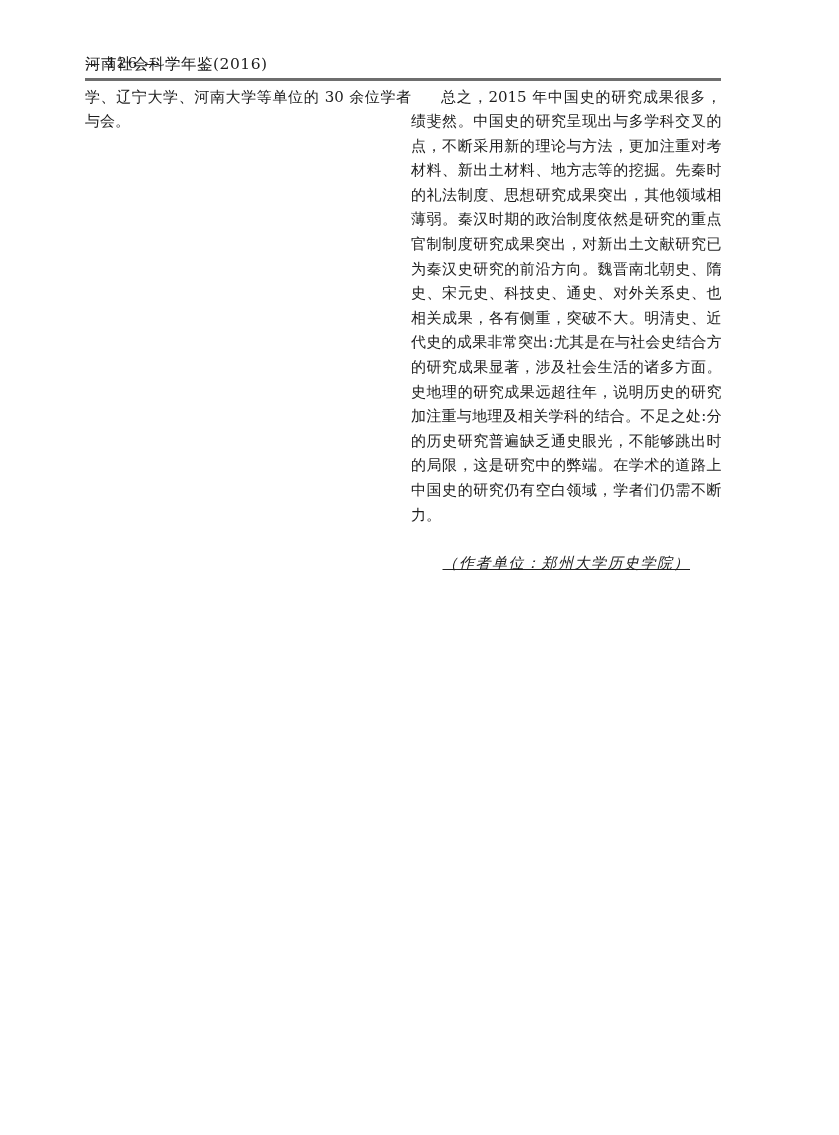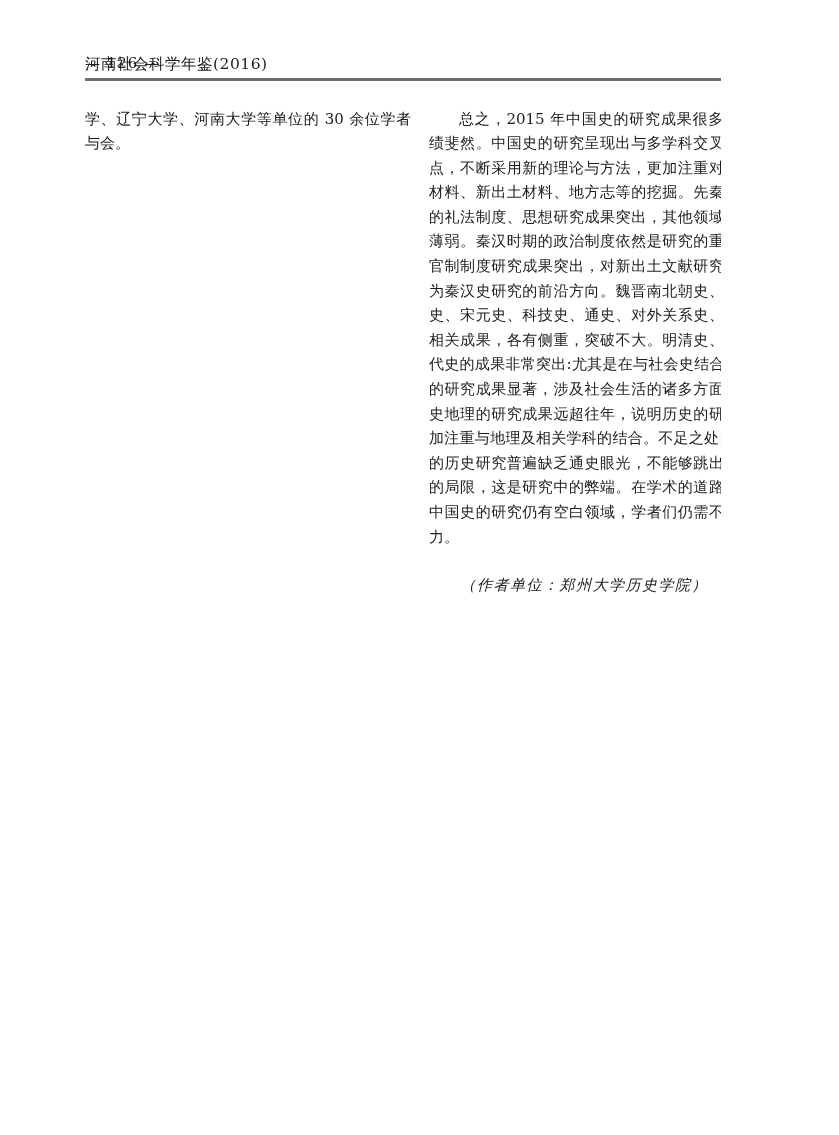--- a/index.html
+++ b/index.html
@@ -39,22 +39,21 @@
     font-size: 15.5px;
     letter-spacing: 0.5px;
   }
   .rule {
     height: 2.5px;
     background: #6e6e6e;
     margin-top: 3px;
   }
   .columns {
     display: flex;
-    gap: 18px;
-    margin-top: 26px;
+    margin-top: 4px;
   }
   .col {
     width: 326px;
     flex: 0 0 326px;
   }
   .para {
     margin: 0;
     font-size: 15px;
     line-height: 24.6px;
     text-align: justify;
@@ -65,20 +64,21 @@
     text-indent: 2em;
   }
   .author-note {
     margin: 24px 0 0 0;
     font-size: 15px;
     line-height: 24.6px;
     font-style: italic;
     letter-spacing: 1.5px;
     text-indent: 2.1em;
     color: #222222;
+    text-decoration: underline;
   }
 </style>
 </head>
 <body>
 
 <div class="page">
   <div class="content">
 
     <div class="header">
       <span class="page-number">— 126 —</span>

